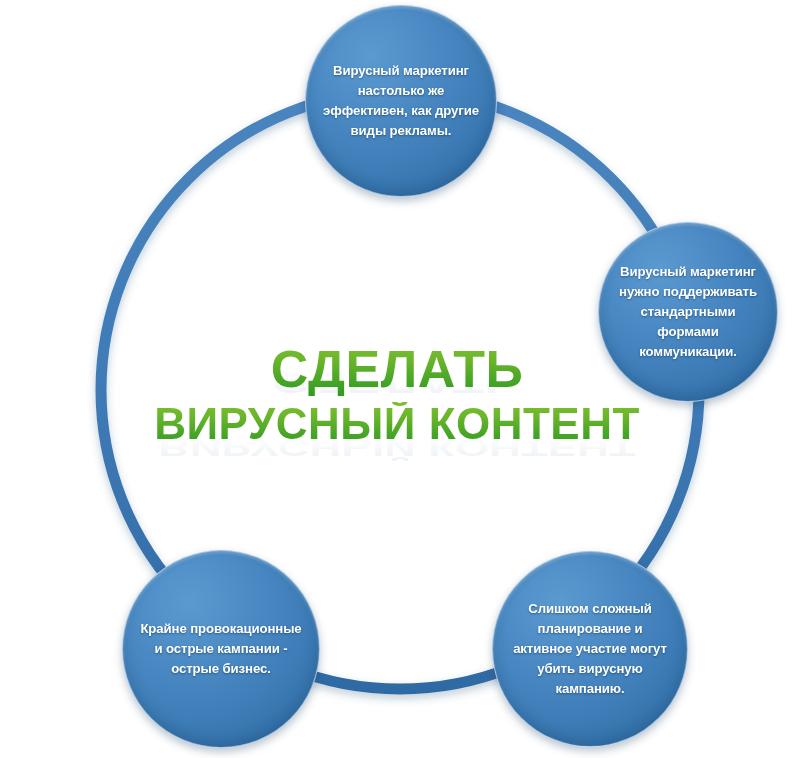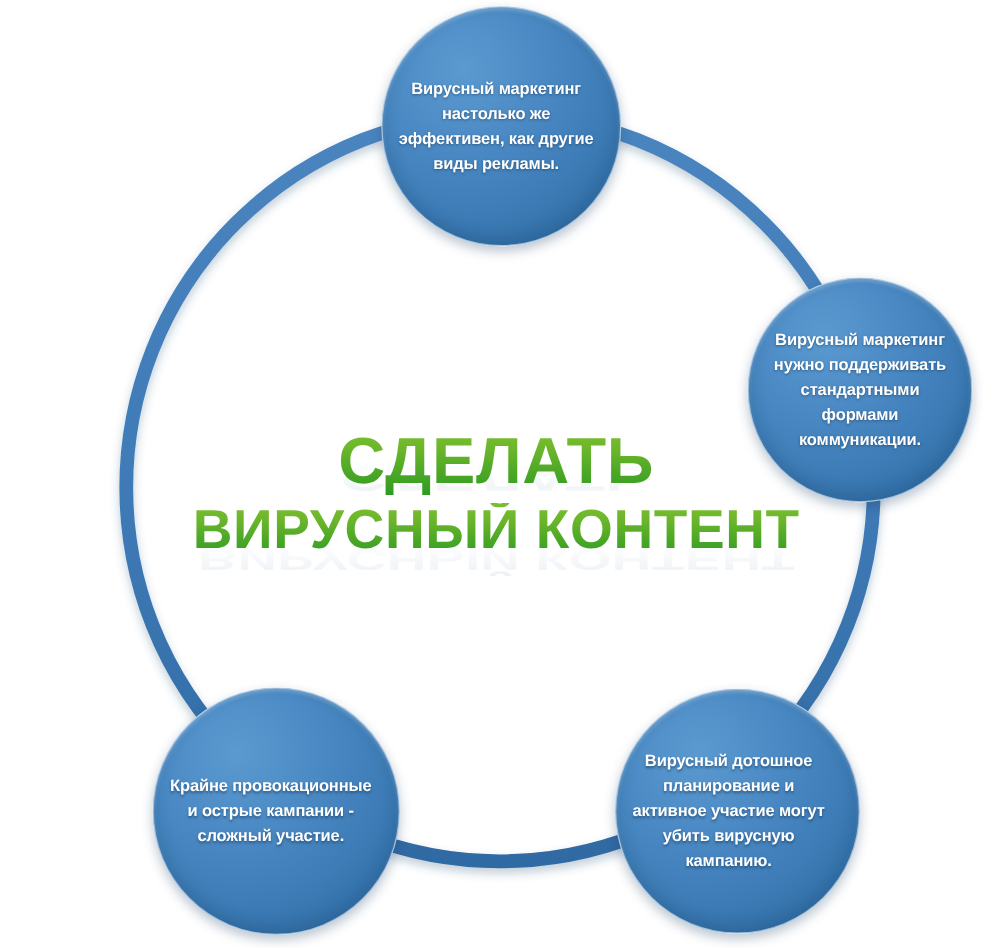--- a/index.html
+++ b/index.html
@@ -27,20 +27,21 @@
     width: 794px;
     height: 758px;
   }
 
   
   .node {
     position: absolute;
     border-radius: 50%;
     display: flex;
     align-items: center;
+    justify-content: center;
     box-sizing: border-box;
     background:
       radial-gradient(circle at 34% 26%,
         #5b9ad0 0%,
         #4b8ac4 32%,
         #3d7cb6 62%,
         #2f6ca4 88%,
         #2b6499 100%);
     box-shadow:
       0 4px 9px rgba(25, 60, 95, 0.30),
@@ -151,27 +152,27 @@
   </div>
 
   <div class="node" id="node-right">
     <div class="node-text">Вирусный маркетинг
 нужно поддерживать
 стандартными формами
 коммуникации.</div>
   </div>
 
   <div class="node" id="node-bottom-right">
-    <div class="node-text">Вирусный дотошное
+    <div class="node-text">Слишком сложный
 планирование и
 активное участие могут
 убить вирусную
 кампанию.</div>
   </div>
 
   <div class="node" id="node-bottom-left">
     <div class="node-text">Крайне провокационные
 и острые кампании -
-сложный участие.</div>
+острые бизнес.</div>
   </div>
 
 
 </div>
 
 </body></html>

